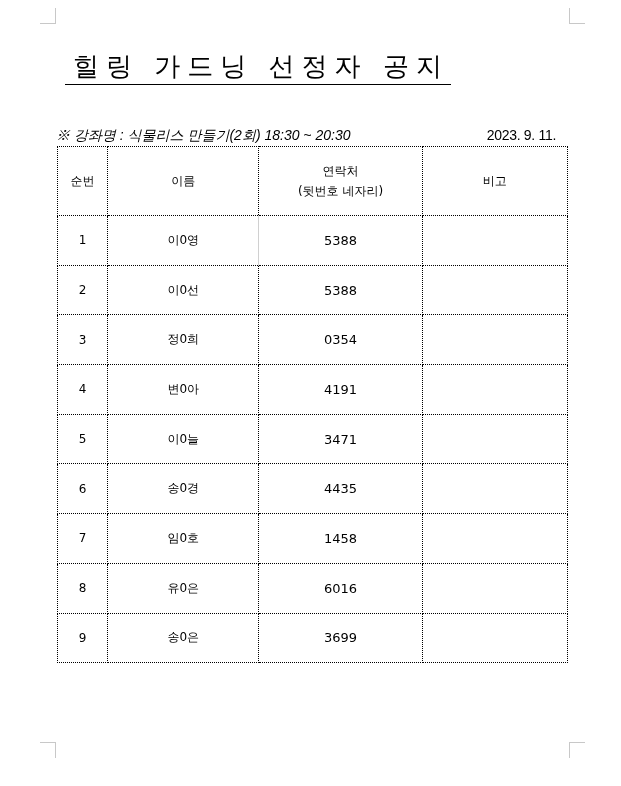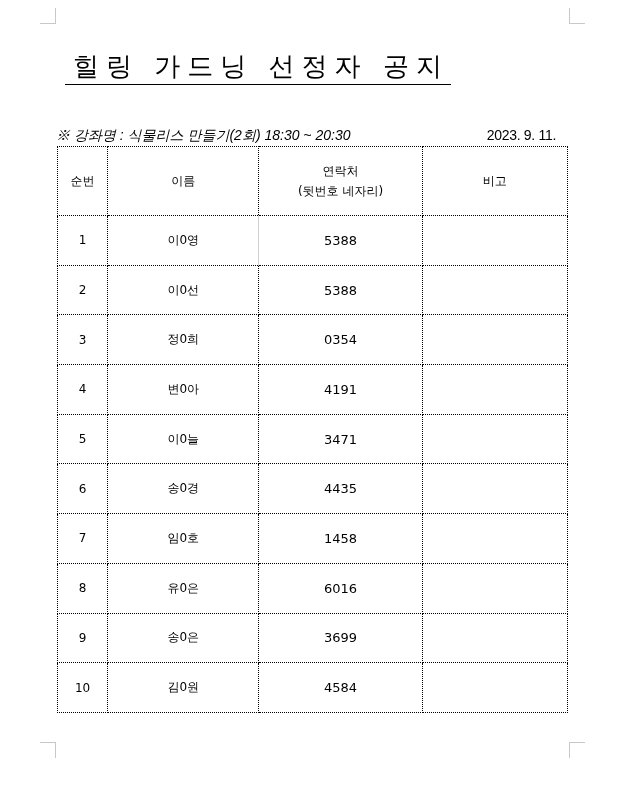--- a/index.html
+++ b/index.html
@@ -181,20 +181,14 @@
       <td class="c-name">유0은</td>
       <td class="c-phone">6016</td>
       <td></td>
     </tr>
     <tr>
       <td class="num">9</td>
       <td class="c-name">송0은</td>
       <td class="c-phone">3699</td>
       <td></td>
     </tr>
-    <tr>
-      <td class="num">10</td>
-      <td class="c-name">김0원</td>
-      <td class="c-phone">4584</td>
-      <td></td>
-    </tr>
   </tbody>
 </table>
 
 </body></html>

